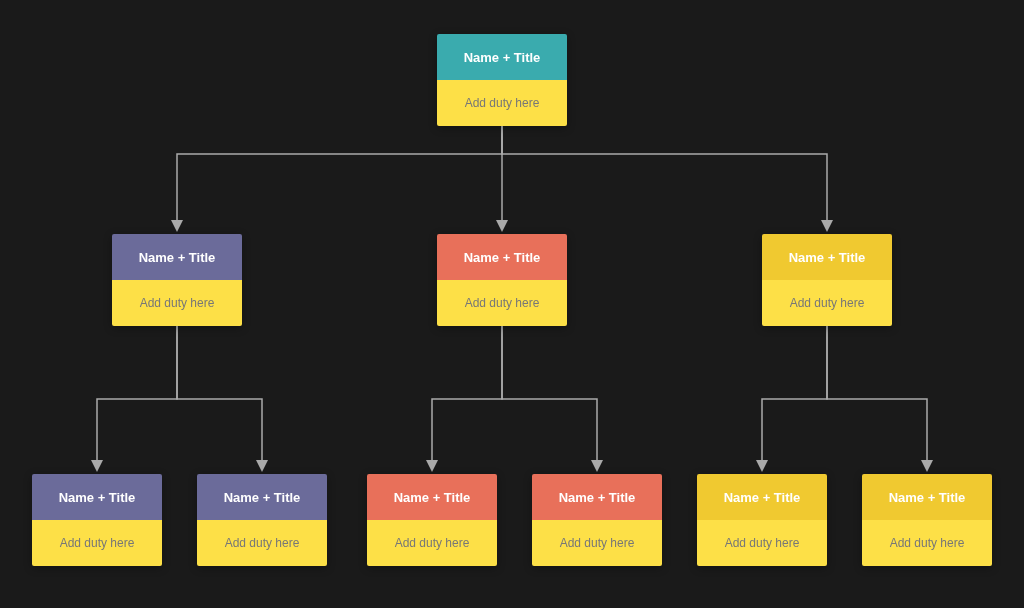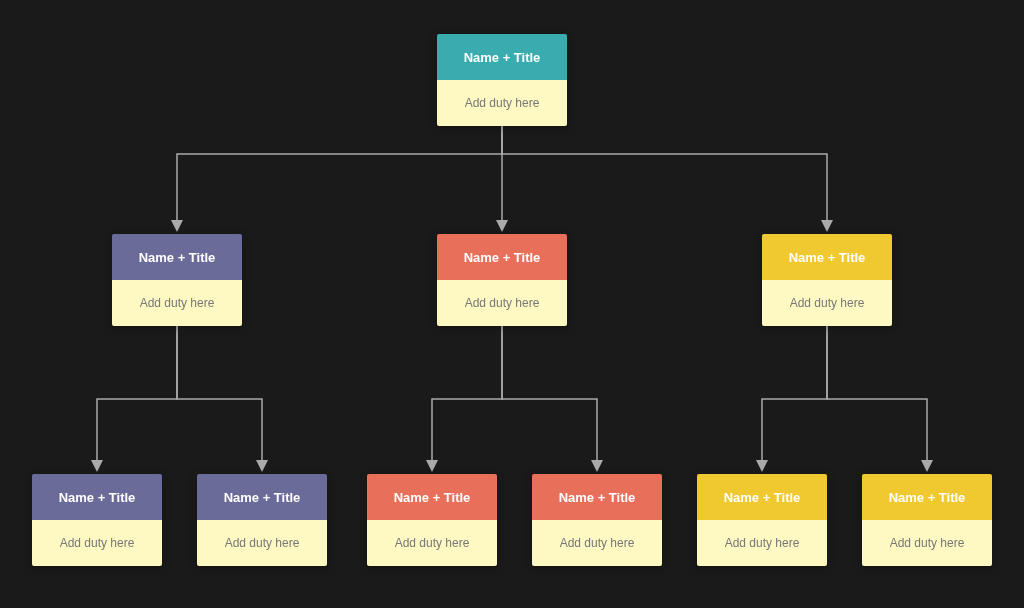--- a/index.html
+++ b/index.html
@@ -35,21 +35,21 @@
       font-size: 13px;
       font-weight: 600;
       text-align: center;
       min-height: 46px;
       display: flex;
       align-items: center;
       justify-content: center;
     }
 
     .node-body {
-      background: #fef9c3;
+      background: #fde047;
       padding: 10px 12px;
       font-size: 12px;
       color: #777;
       text-align: center;
       min-height: 46px;
       display: flex;
       align-items: center;
       justify-content: center;
     }
 

